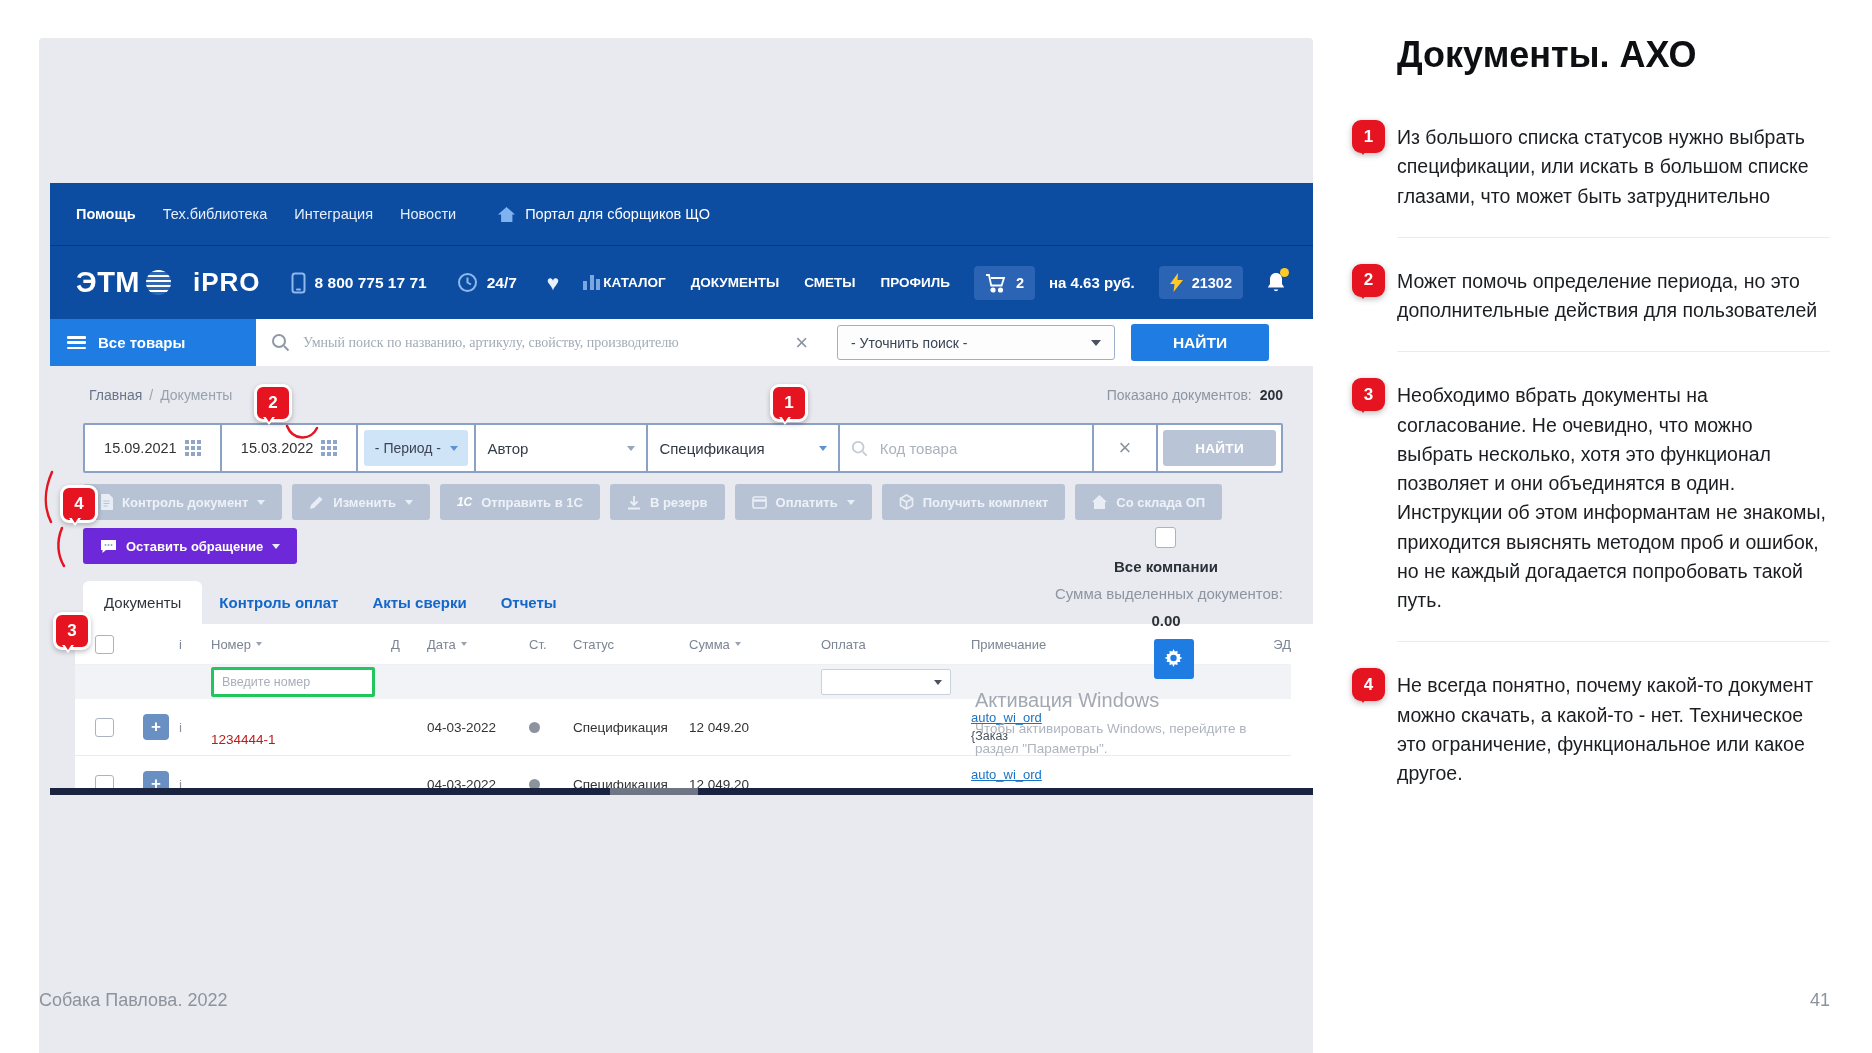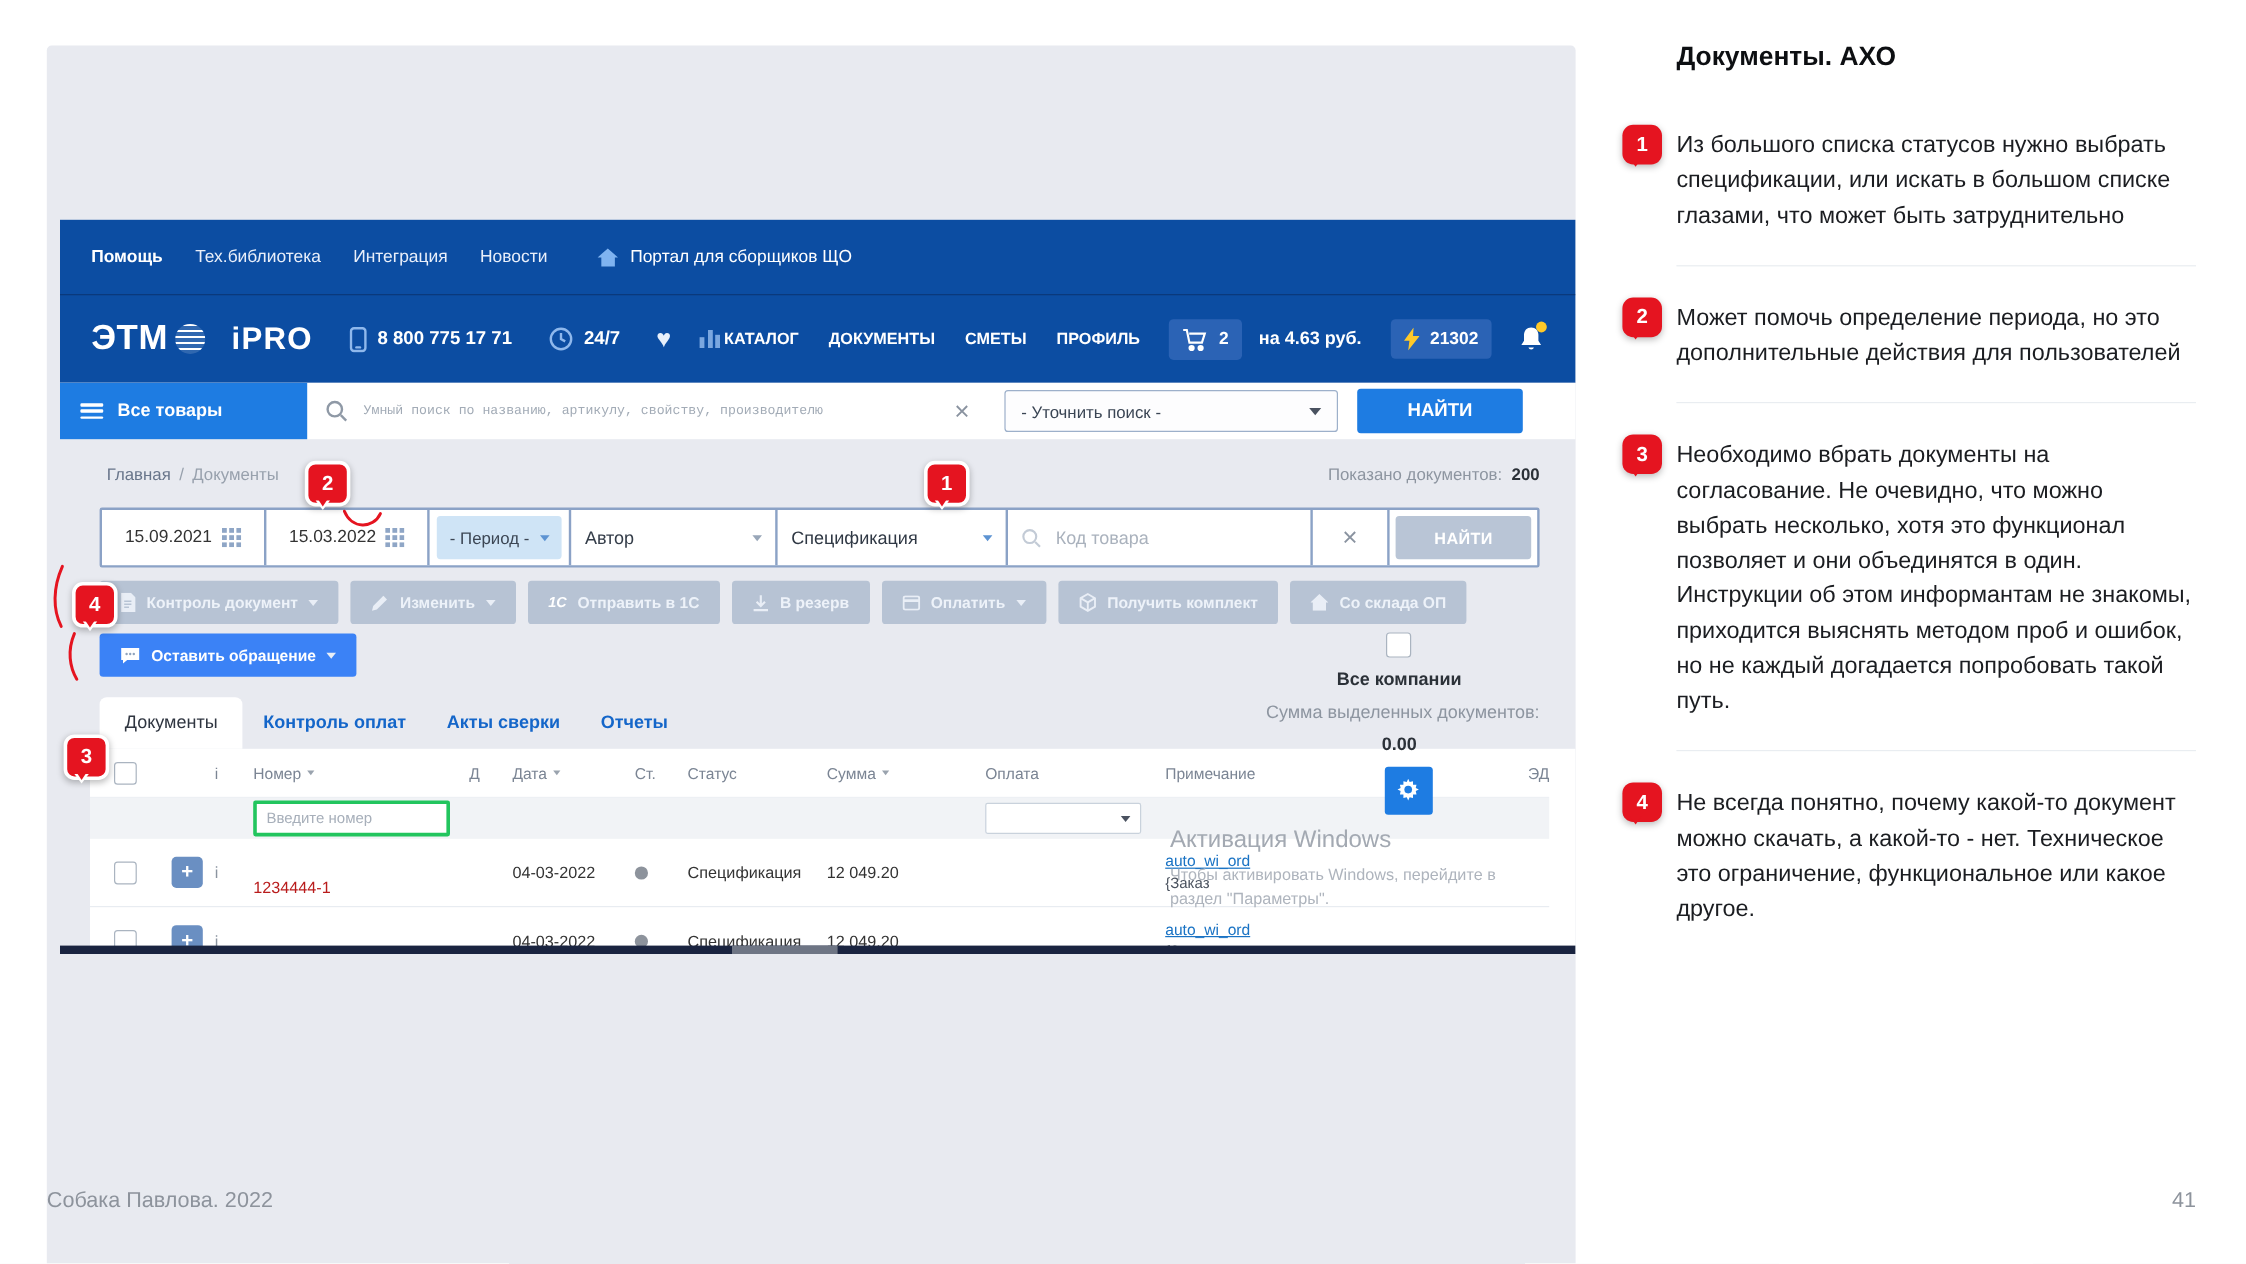--- a/index.html
+++ b/index.html
@@ -36,21 +36,21 @@
   .balance{font-size:15px;font-weight:700;margin-left:14px;}
   .bell-wrap{position:relative;margin-left:22px;cursor:pointer;}
   .bell-dot{position:absolute;right:-2px;top:-3px;width:9px;height:9px;border-radius:50%;background:#ffc928;}
 
   
   .bar-search{height:47px;background:#fff;display:flex;align-items:stretch;}
   .catalog-btn{width:172px;background:#1e7ce2;color:#fff;display:flex;align-items:center;gap:12px;padding:12px 17px;font-weight:700;font-size:15px;cursor:pointer;}
   .burger{width:19px;height:13px;display:flex;flex-direction:column;justify-content:space-between;}
   .burger i{height:2.5px;background:#fff;border-radius:1px;}
   .search-box{flex:1;display:flex;align-items:center;gap:11px;padding:0 15px;}
-  .search-box input{flex:1;border:none;outline:none;font-size:11px;color:#333;font-family:Liberation Mono, monospace;}
+  .search-box input{flex:1;border:none;outline:none;font-size:14px;color:#333;font-family:Liberation Serif, serif;}
   .search-box input::placeholder{color:#a2abb6;}
   .xclear{color:#8a93a0;font-size:22px;line-height:1;cursor:pointer;padding:0 4px;}
   .refine{width:250px;margin:6px 6px 6px 10px;border:1.5px solid #9db0ca;border-radius:3px;display:flex;align-items:center;justify-content:space-between;padding:0 13px;color:#3a4554;font-size:14px;background:#fdfdfe;cursor:pointer;}
   .dchev{width:0;height:0;border-left:5px solid transparent;border-right:5px solid transparent;border-top:6px solid #4a5260;}
   .find-main{width:138px;margin:5px 44px 5px 10px;background:#1e7ce2;color:#fff;font-weight:700;font-size:15.5px;border-radius:3px;display:flex;align-items:center;justify-content:center;cursor:pointer;}
 
   
   .content{padding:0 30px 0 33px;}
   .crumbs{height:57px;display:flex;align-items:center;font-size:14px;color:#68758a;padding-left:6px;}
   .crumbs .sep{margin:0 7px;color:#98a1ad;}
@@ -72,21 +72,21 @@
   .fcode input{flex:1;border:none;outline:none;font-size:15px;color:#333;font-family:inherit;}
   .fcode input::placeholder{color:#aab2bd;}
   .fx{width:46px;justify-content:center;cursor:pointer;}
   .ffind{border-right:none;width:128px;padding:5px;}
   .gbtn{flex:1;height:100%;background:#b9c5d6;border-radius:3px;color:#fff;font-weight:700;font-size:13.5px;display:flex;align-items:center;justify-content:center;letter-spacing:.3px;cursor:pointer;}
 
   
   .arow{display:flex;gap:10px;margin-top:11px;}
   .abtn{height:36px;background:#b7c3d4;border-radius:3px;color:#edf2f9;font-size:13px;font-weight:700;display:flex;align-items:center;gap:9px;padding:0 17px;cursor:pointer;}
   .abtn .wchev{width:0;height:0;border-left:4px solid transparent;border-right:4px solid transparent;border-top:5px solid #e9eef6;}
-  .abtn.dark{background:#3b82f6;color:#fff;}
+  .abtn.dark{background:#6d28d9;color:#fff;}
   .arow2{margin-top:8px;}
   .ic1c{font-size:12px;font-weight:800;color:#fff;font-style:italic;}
 
   
   .tabs-row{display:flex;align-items:center;margin-top:17px;height:43px;}
   .tab{padding:0 17px;font-size:15px;color:#1466c9;font-weight:600;cursor:pointer;height:43px;display:flex;align-items:center;}
   .tab.active{background:#fff;border-radius:6px 6px 0 0;color:#2f3540;font-weight:400;padding:0 21px;}
   .tr-right{margin-left:auto;display:flex;align-items:center;gap:10px;flex-direction:column;}
   .cb{width:19px;height:19px;background:#fff;border:1.5px solid #aab4c0;border-radius:3px;cursor:pointer;}
   .allcomp{font-size:15px;font-weight:700;color:#2b3138;}
@@ -124,21 +124,21 @@
   
   .rbadge{position:absolute;width:32px;height:32px;background:#e51420;border:3px solid #fff;border-radius:9px;
           box-shadow:0 2px 5px rgba(0,0,0,.25);color:#fff;font-size:17px;font-weight:800;
           display:flex;align-items:center;justify-content:center;z-index:20;}
   .rbadge:after{content:"";position:absolute;left:6px;bottom:-12px;border:6px solid transparent;border-top:8px solid #fff;}
   .rbadge:before{content:"";position:absolute;left:8px;bottom:-7px;border:4px solid transparent;border-top:6px solid #e51420;z-index:2;}
   .rmark{position:absolute;z-index:19;}
 
   
   .panel{position:absolute;left:1352px;top:34px;width:478px;}
-  .panel h1{margin:0 0 44px 45px;font-size:22px;font-weight:800;color:#0d0f12;}
+  .panel h1{margin:0 0 44px 45px;font-size:36px;font-weight:800;color:#0d0f12;}
   .note{display:flex;gap:12px;}
   .nbadge{flex:0 0 33px;height:33px;background:#e51420;border-radius:9px;box-shadow:0 2px 6px rgba(0,0,0,.28);
           color:#fff;font-size:17px;font-weight:800;display:flex;align-items:center;justify-content:center;position:relative;}
   .nbadge:after{content:"";position:absolute;left:6px;bottom:-7px;border:5px solid transparent;border-top:7px solid #e51420;}
   .ntext{font-size:19.5px;line-height:1.5;color:#1b1d21;padding-top:3px;}
   .ndiv{height:1px;background:#e9edf1;margin:26px 0 26px 45px;}
 
   .foot-l{position:absolute;left:39px;top:990px;font-size:18px;color:#8d939c;}
   .foot-r{position:absolute;right:42px;top:990px;font-size:18px;color:#8d939c;}
 

